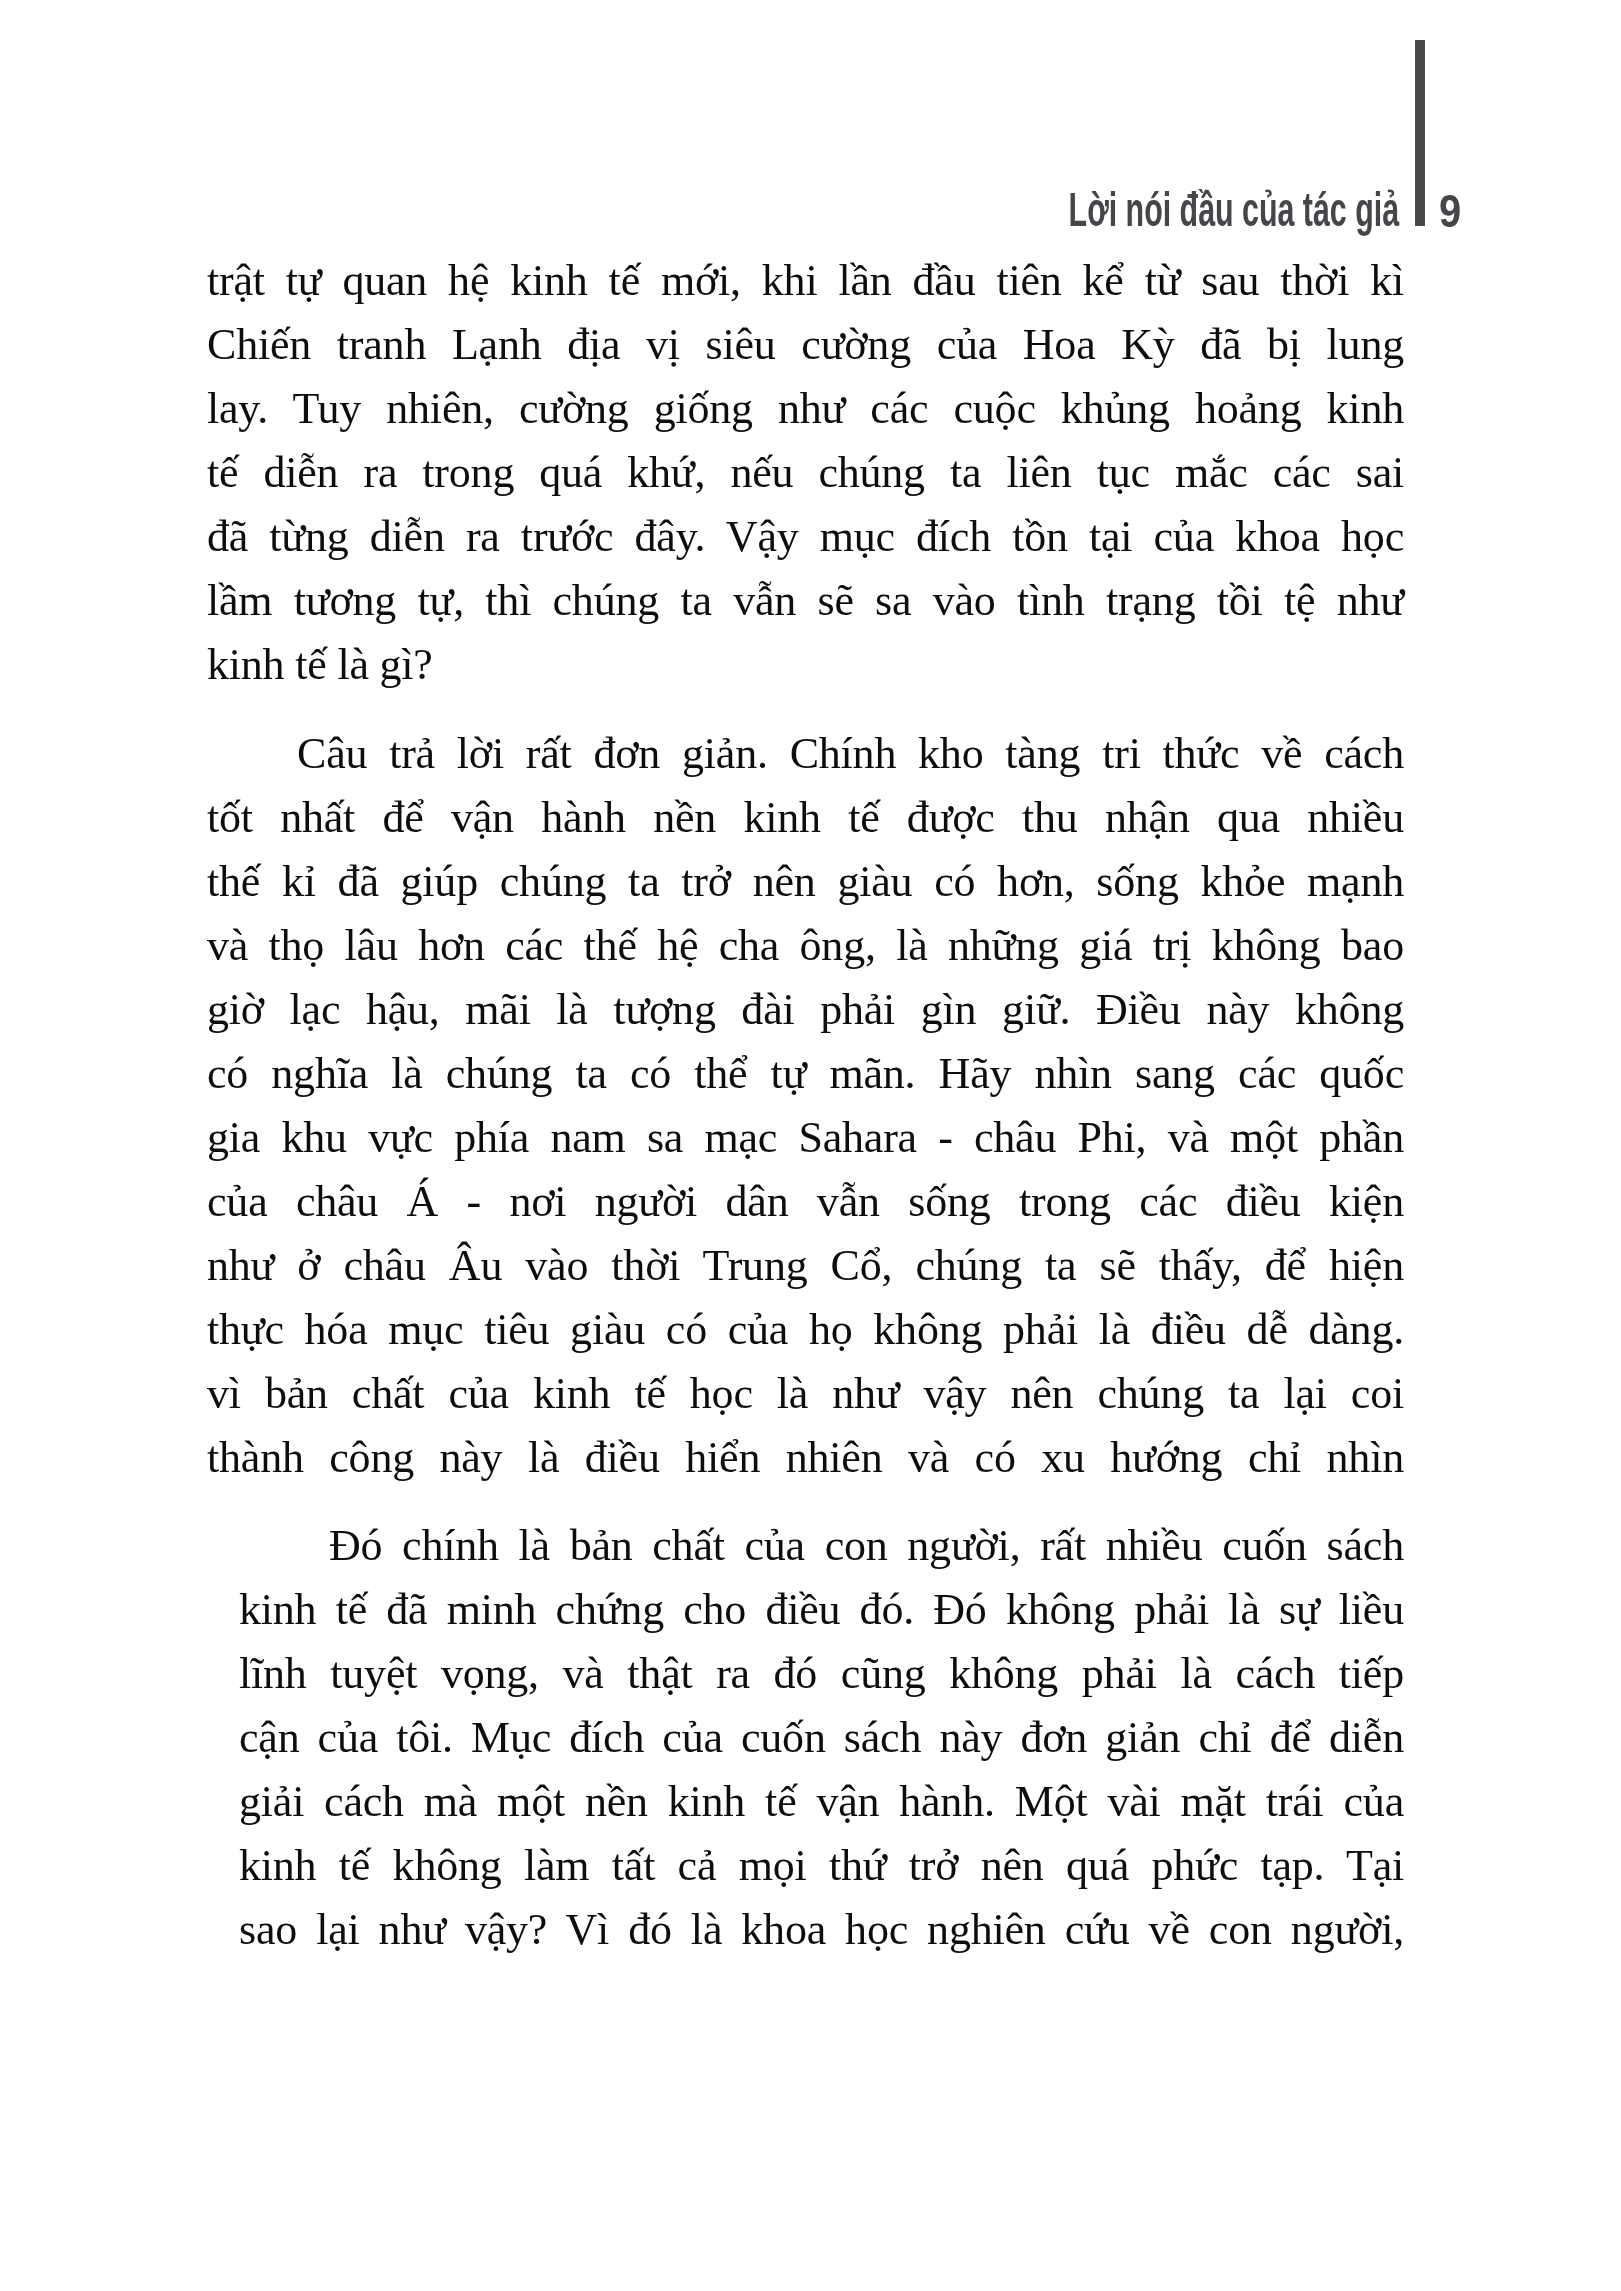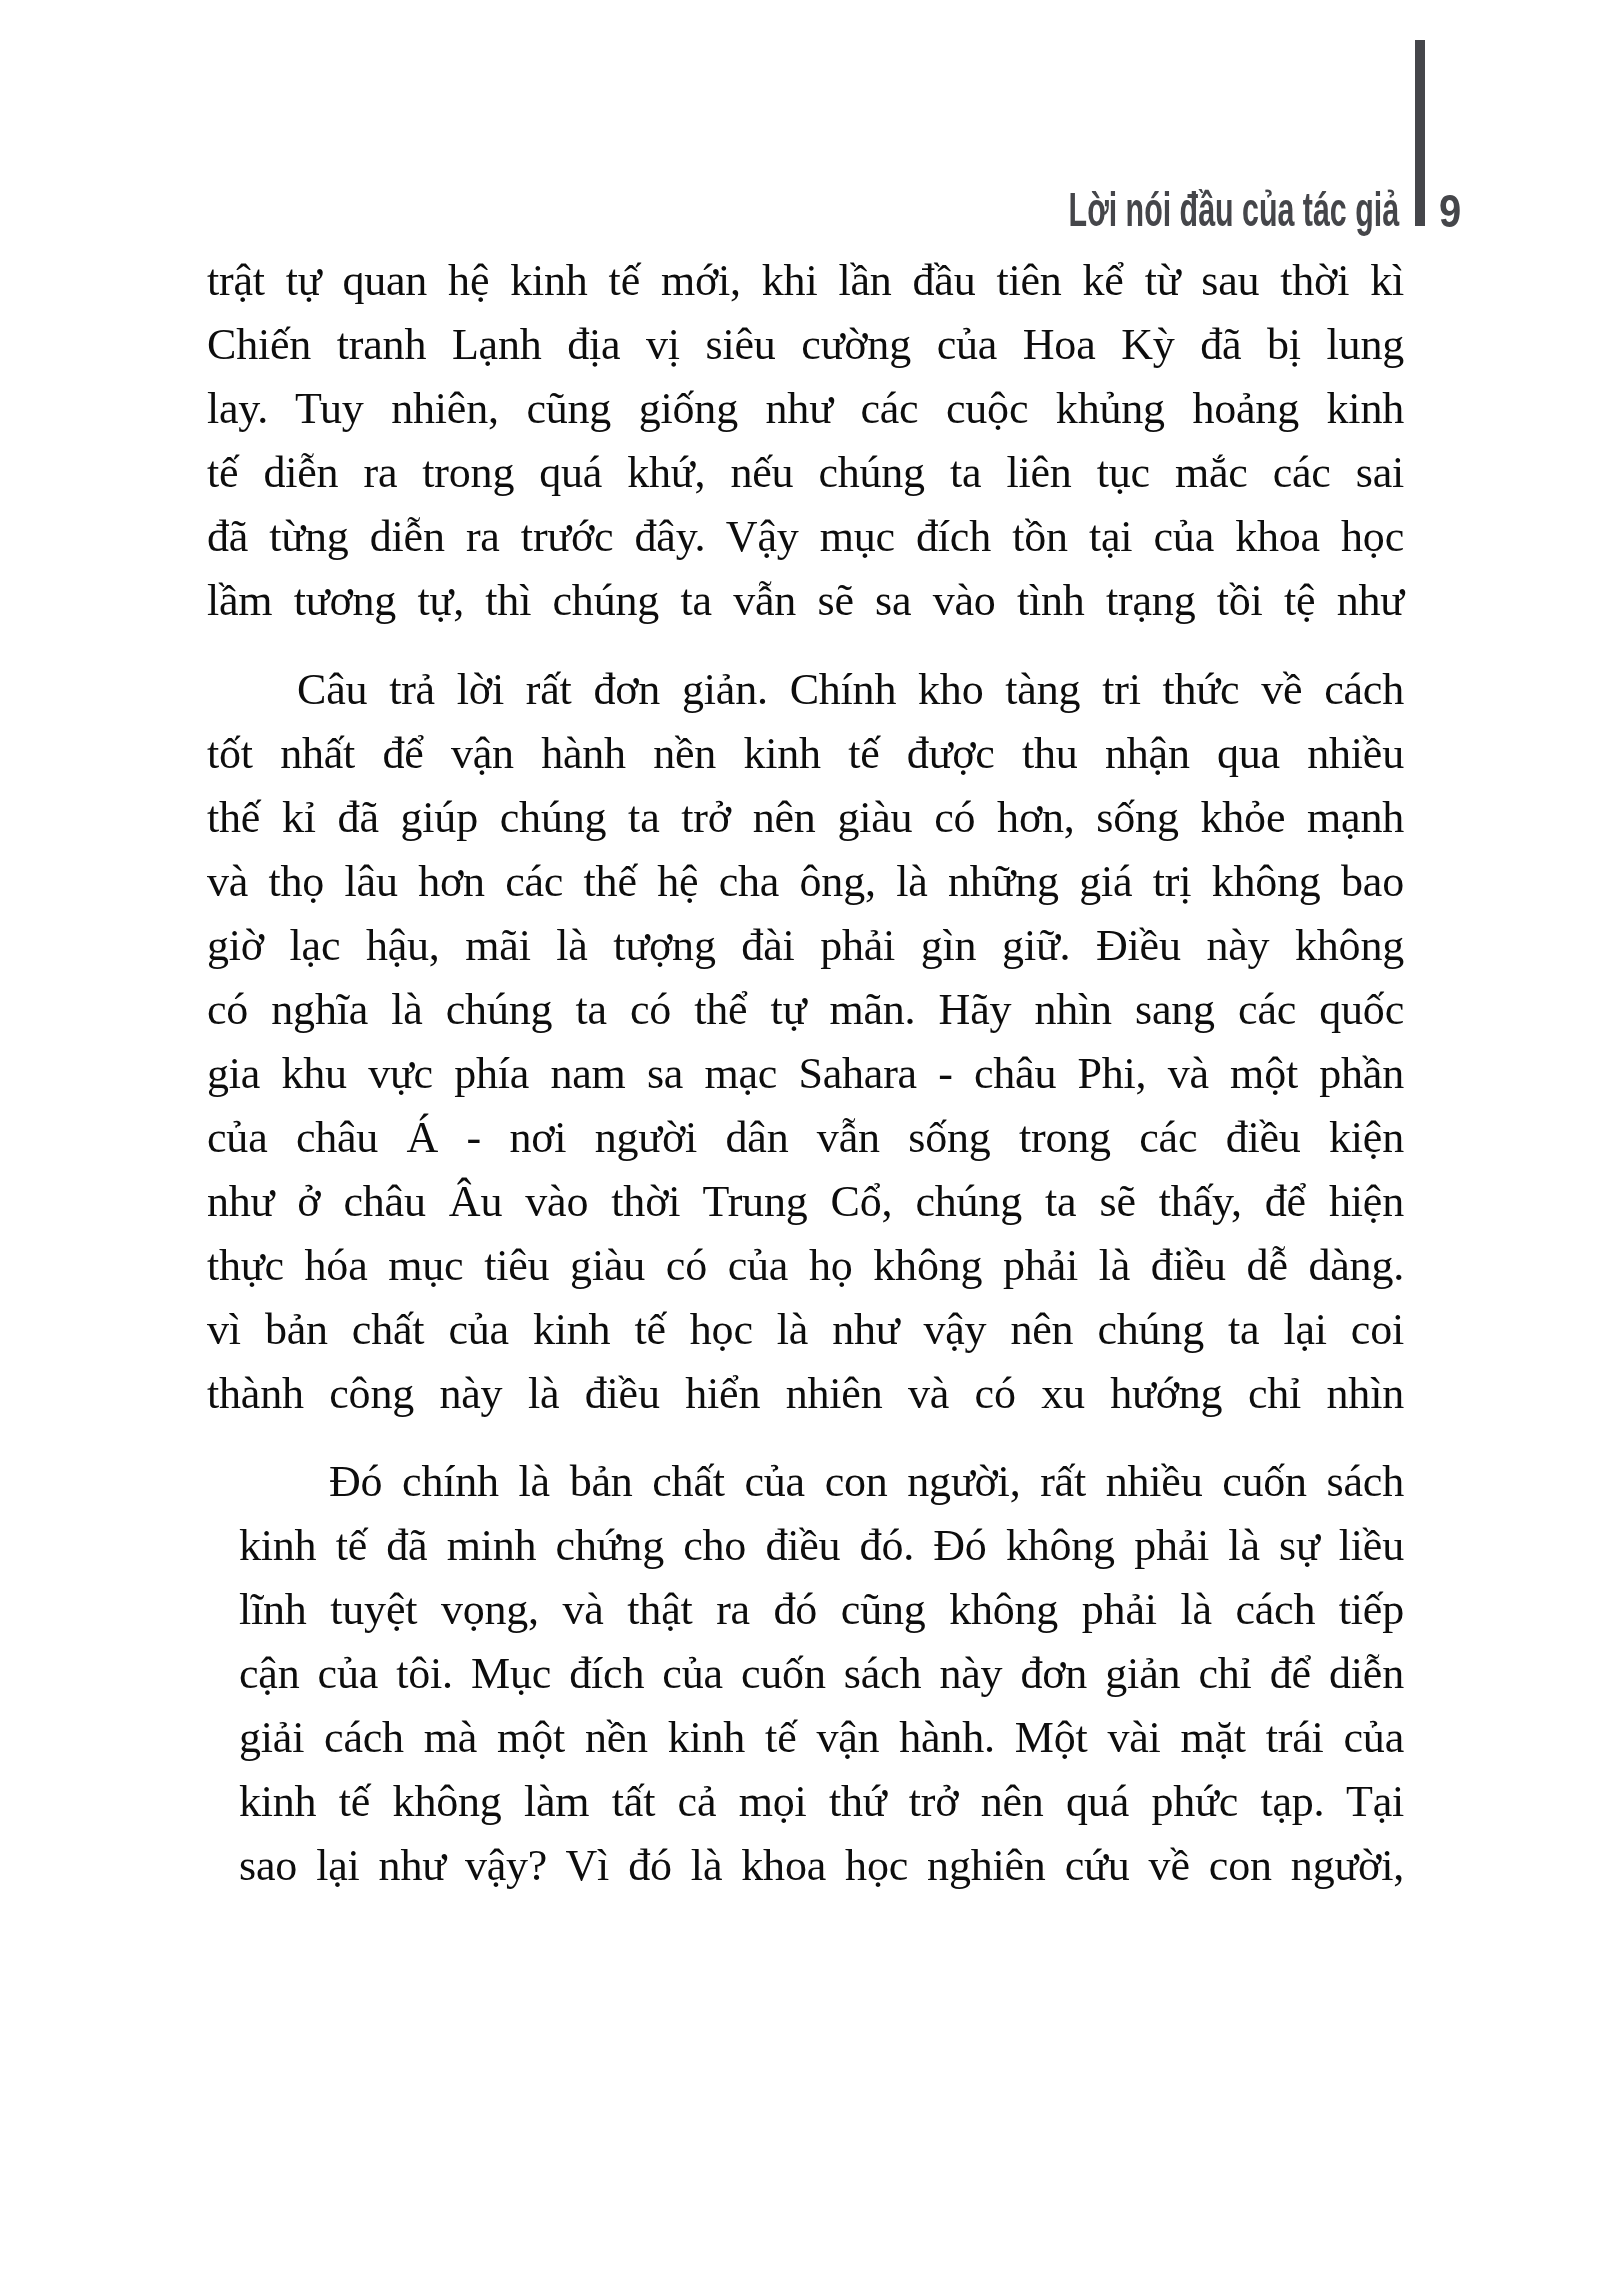--- a/index.html
+++ b/index.html
@@ -85,24 +85,25 @@
   <span class="head-title">Lời nói đầu của tác giả</span>
   <span class="head-bar"></span>
   <span class="head-number">9</span>
 </header>
 
 <main class="text-block">
 
   <div class="para">
     <div class="line">trật tự quan hệ kinh tế mới, khi lần đầu tiên kể từ sau thời kì</div>
     <div class="line">Chiến tranh Lạnh địa vị siêu cường của Hoa Kỳ đã bị lung</div>
-    <div class="line">lay. Tuy nhiên, cũng giống như các cuộc khủng hoảng kinh</div>
+    <div class="line">lay. Tuy nhiên, cường giống như các cuộc khủng hoảng kinh</div>
     <div class="line">tế diễn ra trong quá khứ, nếu chúng ta liên tục mắc các sai</div>
     <div class="line">đã từng diễn ra trước đây. Vậy mục đích tồn tại của khoa học</div>
     <div class="line">lầm tương tự, thì chúng ta vẫn sẽ sa vào tình trạng tồi tệ như</div>
+    <div class="line last">kinh tế là gì?</div>
   </div>
 
   <div class="para">
     <div class="line indent">Câu trả lời rất đơn giản. Chính kho tàng tri thức về cách</div>
     <div class="line">tốt nhất để vận hành nền kinh tế được thu nhận qua nhiều</div>
     <div class="line">thế kỉ đã giúp chúng ta trở nên giàu có hơn, sống khỏe mạnh</div>
     <div class="line">và thọ lâu hơn các thế hệ cha ông, là những giá trị không bao</div>
     <div class="line">giờ lạc hậu, mãi là tượng đài phải gìn giữ. Điều này không</div>
     <div class="line">có nghĩa là chúng ta có thể tự mãn. Hãy nhìn sang các quốc</div>
     <div class="line">gia khu vực phía nam sa mạc Sahara - châu Phi, và một phần</div>

